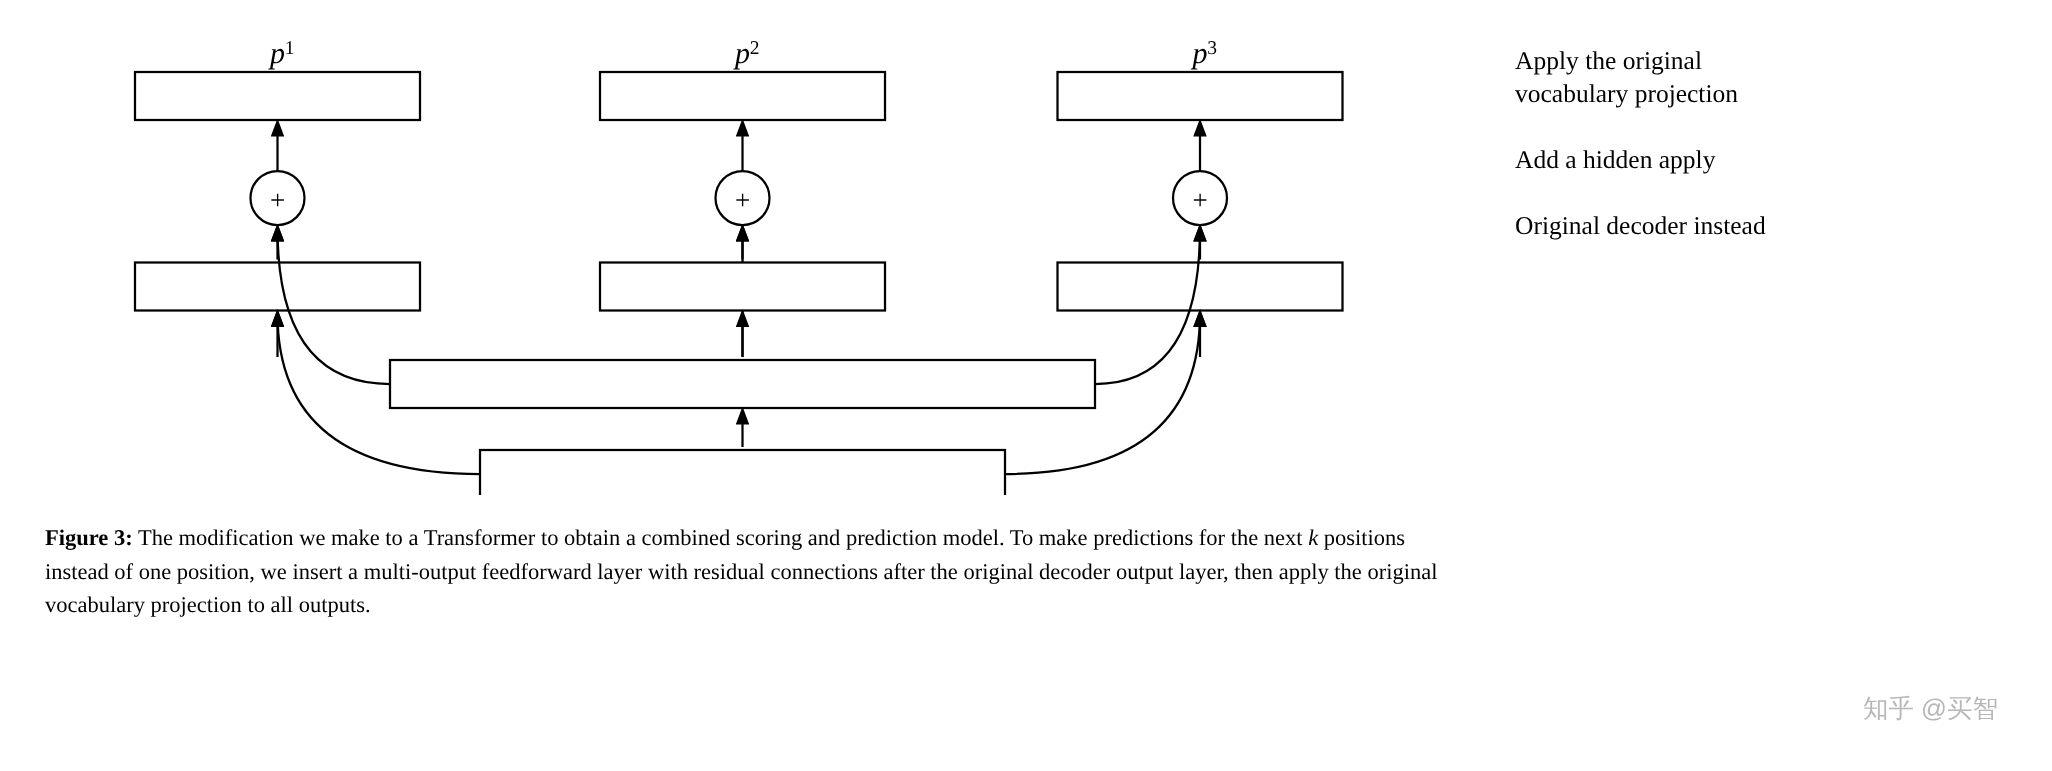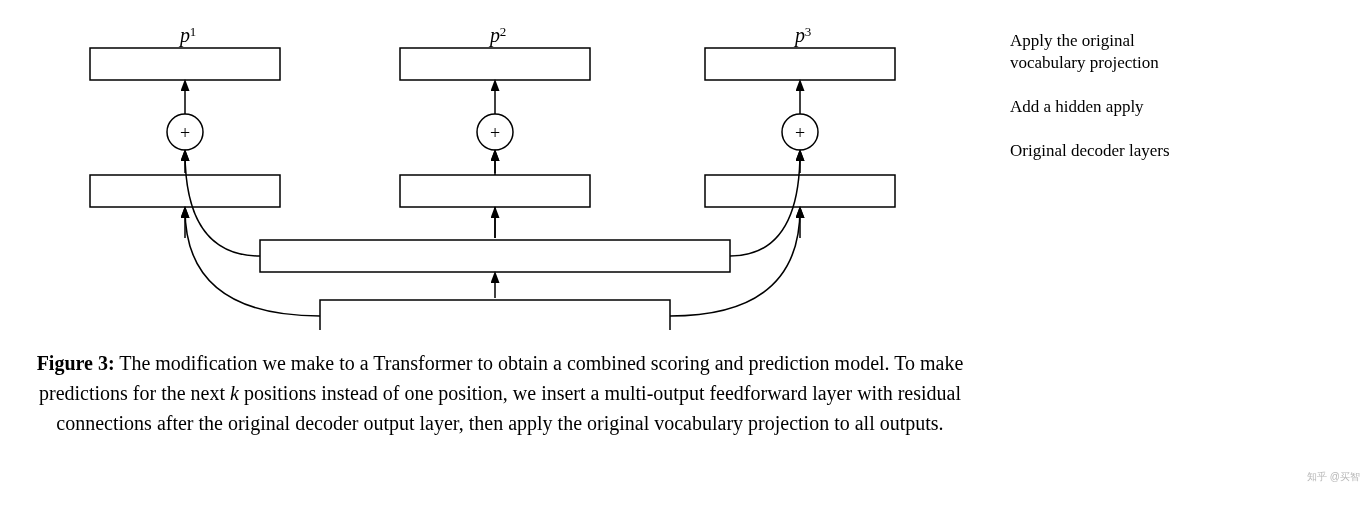--- a/index.html
+++ b/index.html
@@ -37,38 +37,37 @@
       flex-direction: column;
       gap: 22px;
     }
     .legend-item {
       font-size: 17px;
       line-height: 1.3;
       color: #000;
     }
     .caption-area {
       margin-top: 8px;
-      font-size: 20px;
+      font-size: 15px;
       line-height: 1.5;
       color: #000;
       max-width: 940px;
-      text-align: center;
     }
     
     .diagram-svg {
       width: 960px;
       height: 310px;
     }
 
     
     .watermark {
       position: absolute;
       bottom: 30px;
-      right: 8px;
-      font-size: 10px;
+      right: 36px;
+      font-size: 17px;
       color: #999;
       opacity: 0.7;
       font-family: sans-serif;
     }
   </style>
 </head>
 <body>
 
 <div class="page-container">
   <div class="top-section">
@@ -161,21 +160,21 @@
     </div>
 
     <div class="legend-area">
       <div class="legend-item">
         Apply the original<br>vocabulary projection
       </div>
       <div class="legend-item">
         Add a hidden apply
       </div>
       <div class="legend-item">
-        Original decoder layers
+        Original decoder instead
       </div>
     </div>
   </div>
 
   <div class="caption-area">
     <span><strong>Figure 3:</strong></span>
     <span> The modification we make to a Transformer to obtain a combined scoring and prediction model. To make predictions for the next </span><em>k</em><span> positions instead of one position, we insert a multi-output feedforward layer with residual connections after the original decoder output layer, then apply the original vocabulary projection to all outputs.</span>
   </div>
 
   <div class="watermark">知乎 @买智</div>

